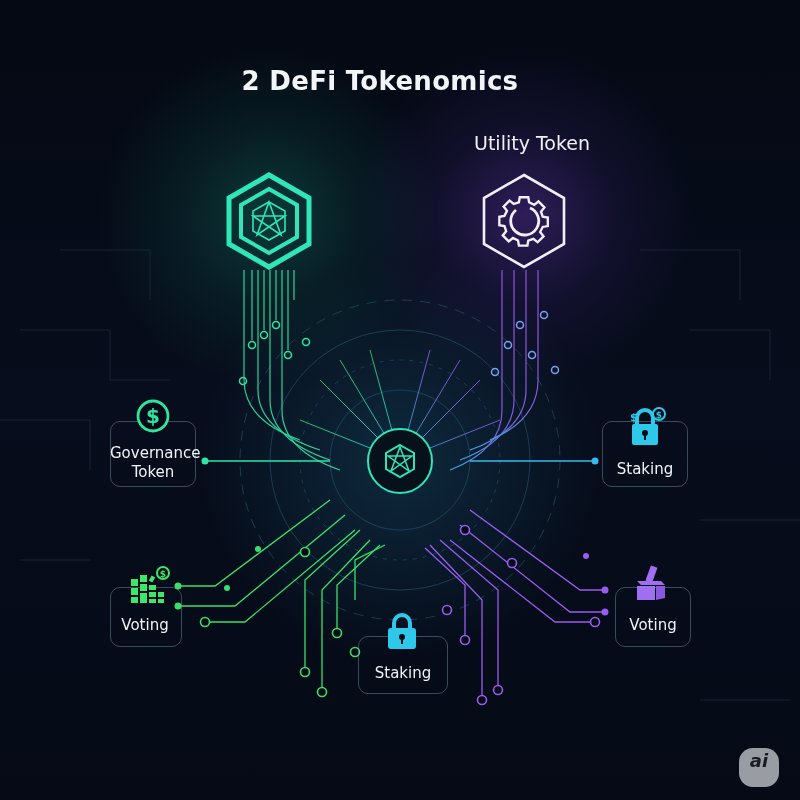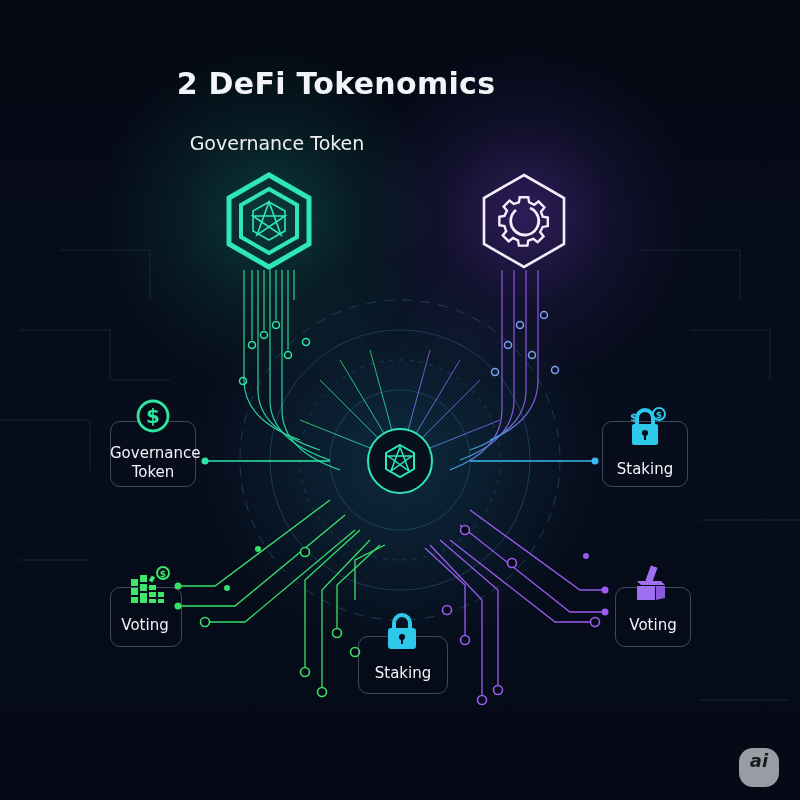--- a/index.html
+++ b/index.html
@@ -4,21 +4,21 @@
 <style>
   html,body{margin:0;padding:0;}
   body{width:800px;height:800px;overflow:hidden;background:#050a16;font-family:"DejaVu Sans","Liberation Sans",sans-serif;color:#fff;position:relative;}
   .stage{position:absolute;left:0;top:0;width:800px;height:800px;
     background:
       radial-gradient(circle at 268px 215px, rgba(30,220,170,0.22) 0, rgba(30,220,170,0.08) 90px, rgba(0,0,0,0) 170px),
       radial-gradient(circle at 525px 215px, rgba(140,70,240,0.30) 0, rgba(120,60,220,0.10) 90px, rgba(0,0,0,0) 170px),
       radial-gradient(circle at 400px 460px, rgba(40,160,200,0.20) 0, rgba(0,0,0,0) 200px),
       linear-gradient(#040913,#070d1c 50%,#050a16);}
   svg.wires{position:absolute;left:0;top:0;}
-  .title{position:absolute;left:0;width:672px;top:66px;text-align:center;font-size:30px;font-weight:bold;letter-spacing:0.3px;color:#f2f4f8;}
+  .title{position:absolute;left:0;width:672px;top:66px;text-align:center;font-size:26px;font-weight:bold;letter-spacing:0.3px;color:#f2f4f8;padding-left:44px;}
   .tok-label{position:absolute;top:132px;font-size:19px;color:#eef0f5;text-align:center;width:240px;}
   .node{position:absolute;text-align:center;font-size:15px;color:#f0f3f7;}
   .node .box{position:absolute;border:1.3px solid rgba(120,150,170,0.45);border-radius:10px;}
   .node .lbl{position:absolute;left:0;width:100%;line-height:19px;}
   .badge{position:absolute;left:739px;top:748px;width:40px;height:39px;border-radius:14px;background:#9a9ca3;color:#1a1c22;font-weight:bold;font-size:18px;text-align:center;line-height:26px;font-style:italic;}
 </style>
 </head>
 <body>
 
 <div class="stage">
@@ -163,28 +163,28 @@
       <circle cx="447" cy="610" r="4.5"></circle>
       <circle cx="512" cy="563" r="4.5"></circle>
       <circle cx="465" cy="530" r="4.5"></circle>
     </g>
 
     <circle cx="400" cy="461" r="32" fill="#07111c" stroke="#2ee6b8" stroke-width="2"></circle>
   </svg>
 
   <div class="title">2 DeFi Tokenomics</div>
 
-  <div class="tok-label" style="left:157px;">Governance Token</div>
   <svg style="position:absolute;left:225px;top:172px;" width="88" height="98" viewBox="0 0 88 98">
     <polygon points="44,3 84,26 84,72 44,95 4,72 4,26" fill="none" stroke="#2ee6b8" stroke-width="5"></polygon>
     <polygon points="44,17 72,33 72,65 44,81 16,65 16,33" fill="none" stroke="#2ee6b8" stroke-width="4"></polygon>
     <polygon points="44,30 60,39 60,59 44,68 28,59 28,39" fill="none" stroke="#2ee6b8" stroke-width="1.6"></polygon>
     <path d="M44 30 L56 63 L28 44 L60 44 L32 63 Z" fill="none" stroke="#2ee6b8" stroke-width="1.6"></path>
   </svg>
 
+  <div class="tok-label" style="left:412px;">Utility Token</div>
   <svg style="position:absolute;left:480px;top:172px;" width="88" height="98" viewBox="0 0 88 98">
     <polygon points="44,3 84,26 84,72 44,95 4,72 4,26" fill="none" stroke="#f2eefb" stroke-width="2.6"></polygon>
     <g transform="translate(44,49)" fill="none" stroke="#f2eefb" stroke-width="2.8">
       <path d="M-5,-26 L5,-26 L6,-20 L12,-17 L17,-21 L24,-14 L20,-9 L22,-3 L28,-2 L28,8 L22,9 L19,15 L23,20 L16,27 L11,23 L5,25 L4,31 L-6,31 L-7,25 L-13,22 L-18,26 L-25,19 L-21,14 L-23,8 L-29,7 L-29,-3 L-23,-4 L-20,-10 L-24,-15 L-17,-22 L-12,-18 L-6,-20 Z" transform="scale(0.85) translate(0,-2)"></path>
       <path d="M-8,-11 A14 14 0 1 0 6,-13"></path>
     </g>
   </svg>
 
   <svg style="position:absolute;left:382px;top:443px;" width="36" height="36" viewBox="0 0 36 36">
     <polygon points="18,2 32,10 32,26 18,34 4,26 4,10" fill="none" stroke="#2ee6b8" stroke-width="2"></polygon>

